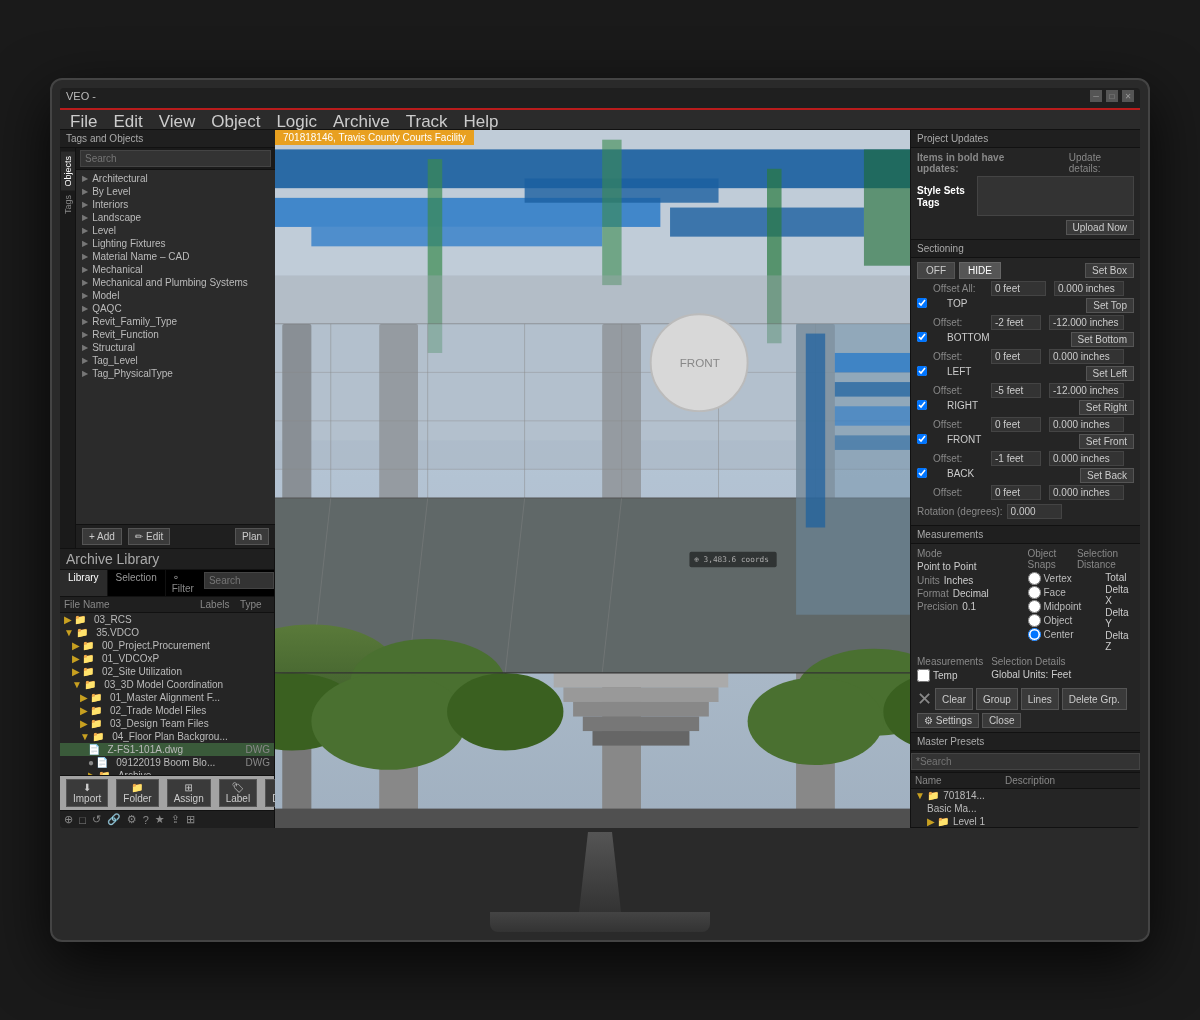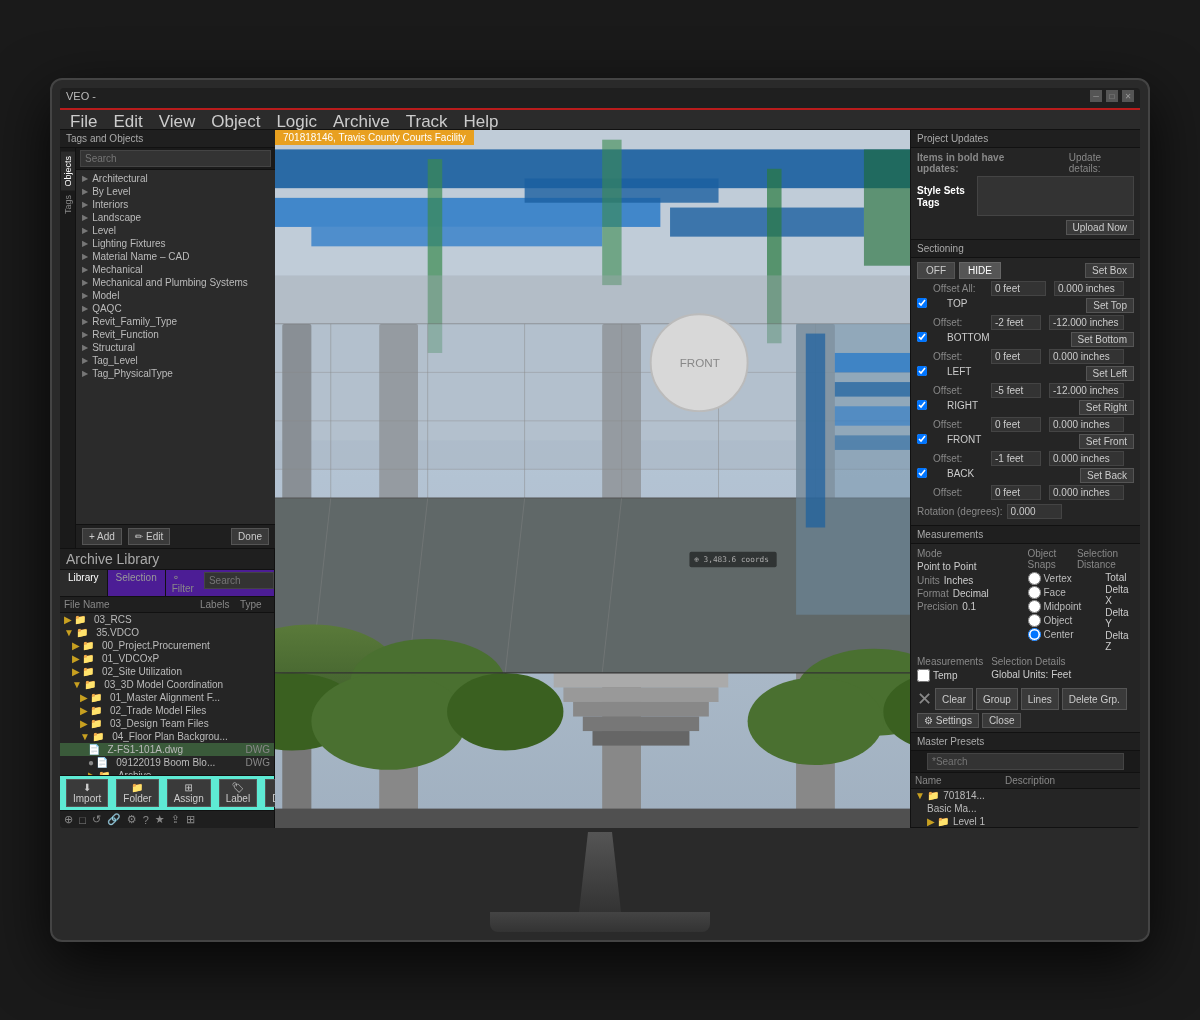--- a/index.html
+++ b/index.html
@@ -170,21 +170,21 @@
       padding: 2px 6px;
       background: #1f1f1f;
       border-bottom: 1px solid #111;
       font-size: 14px;
       color: #aaa;
       gap: 6px;
     }
     .archive-tabs {
       display: flex;
       border-bottom: 1px solid #111;
-      background: #4c1d95;
+      background: #000000;
     }
     .archive-tab {
       padding: 2px 8px;
       font-size: 10px;
       color: #999;
       cursor: pointer;
       border-right: 1px solid #111;
     }
     .archive-tab.active {
       background: #2b2b2b;
@@ -216,21 +216,21 @@
     .archive-row-name { flex: 1; overflow: hidden; text-overflow: ellipsis; white-space: nowrap; }
     .indent-1 { padding-left: 12px; }
     .indent-2 { padding-left: 20px; }
     .indent-3 { padding-left: 28px; }
     .archive-bottom {
       border-top: 1px solid #111;
       padding: 3px 6px;
       display: flex;
       align-items: flex-start;
       gap: 8px;
-      background: #5eead4;
+      background: #a3a3a3;
       flex-shrink: 0;
     }
 
     
     .viewport {
       flex: 1;
       background: #3a3a3a;
       position: relative;
       overflow: hidden;
     }
@@ -343,21 +343,21 @@
       align-items: center;
       gap: 3px;
       font-size: 10px;
       color: #bbb;
     }
     .master-presets {
       flex: 1;
       overflow-y: auto;
     }
     .preset-search {
-      padding: 2px 16px;
+      padding: 2px 0;
       background: #1a1a1a;
       border-bottom: 1px solid #111;
     }
     .preset-table-header {
       display: flex;
       background: #1f1f1f;
       border-bottom: 1px solid #111;
       padding: 2px 4px;
       font-size: 10px;
       color: #888;
@@ -486,21 +486,21 @@
                   <div class="tree-item"><span class="tree-arrow">▶</span>Revit_Family_Type</div>
                   <div class="tree-item"><span class="tree-arrow">▶</span>Revit_Function</div>
                   <div class="tree-item"><span class="tree-arrow">▶</span>Structural</div>
                   <div class="tree-item"><span class="tree-arrow">▶</span>Tag_Level</div>
                   <div class="tree-item"><span class="tree-arrow">▶</span>Tag_PhysicalType</div>
                 </div>
                 <div class="sidebar-bottom">
                   <button class="btn-small">+ Add</button>
                   <button class="btn-small">✏ Edit</button>
                   <span style="flex:1"></span>
-                  <button class="btn-small">Done</button>
+                  <button class="btn-small">Plan</button>
                 </div>
               </div>
             </div>
           </div>
 
           <div class="archive-library">
             <div class="archive-header">
               <span>Archive Library</span>
             </div>
             <div class="archive-tabs">

